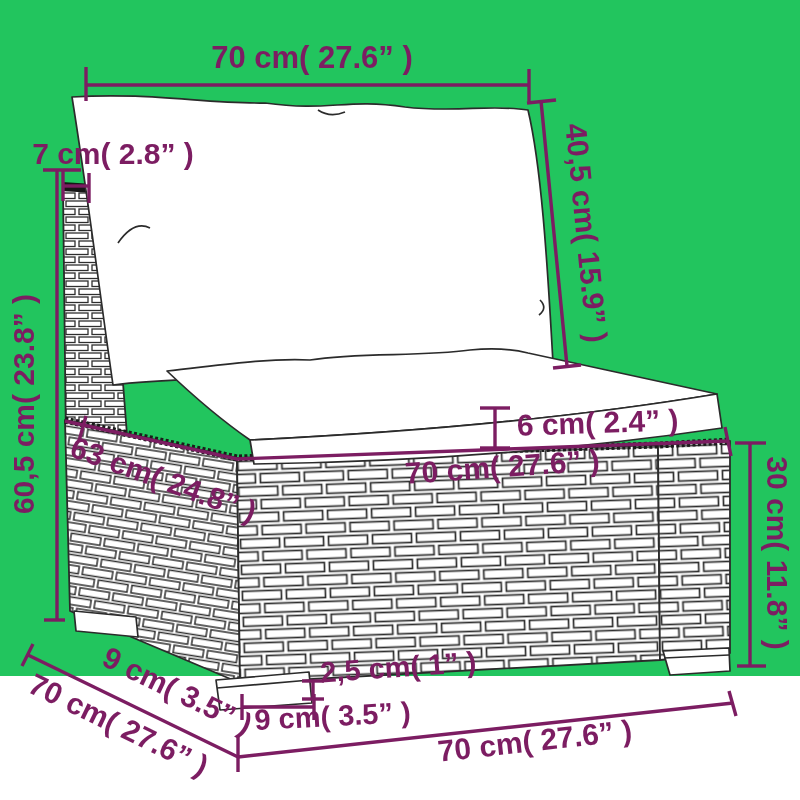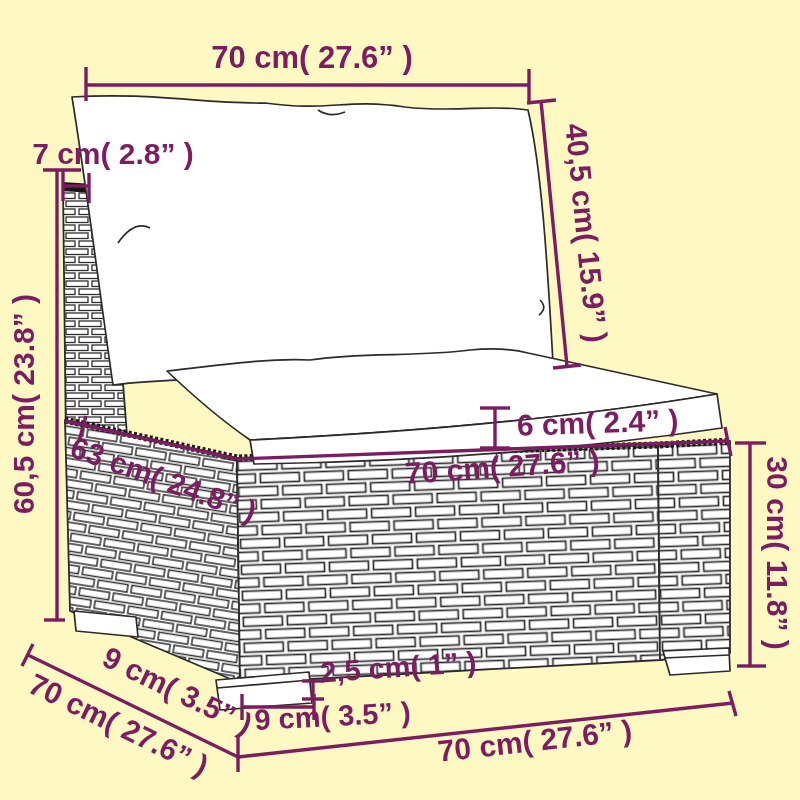--- a/index.html
+++ b/index.html
@@ -1,17 +1,17 @@
 <!DOCTYPE html>
 <html><head>
 <meta charset="utf-8">
 <style>
   html,body{margin:0;padding:0;background:#ffffff;}
   body{width:800px;height:800px;overflow:hidden;font-family:"Liberation Sans",sans-serif;}
-  .stage{position:relative;width:800px;height:800px;background:#fef9c3;}
+  .stage{position:relative;width:800px;height:676px;background:#22c55e;}
   svg{position:absolute;left:0;top:0;}
   text.dim{font-family:"Liberation Sans","DejaVu Sans",sans-serif;font-weight:bold;fill:#7c1d62;}
 </style>
 </head>
 <body>
 
 <div class="stage">
 <svg width="800" height="800" viewBox="0 0 800 800">
   <defs>
     <pattern id="wickFront" width="44" height="26" patternUnits="userSpaceOnUse" patternTransform="rotate(-2)">

